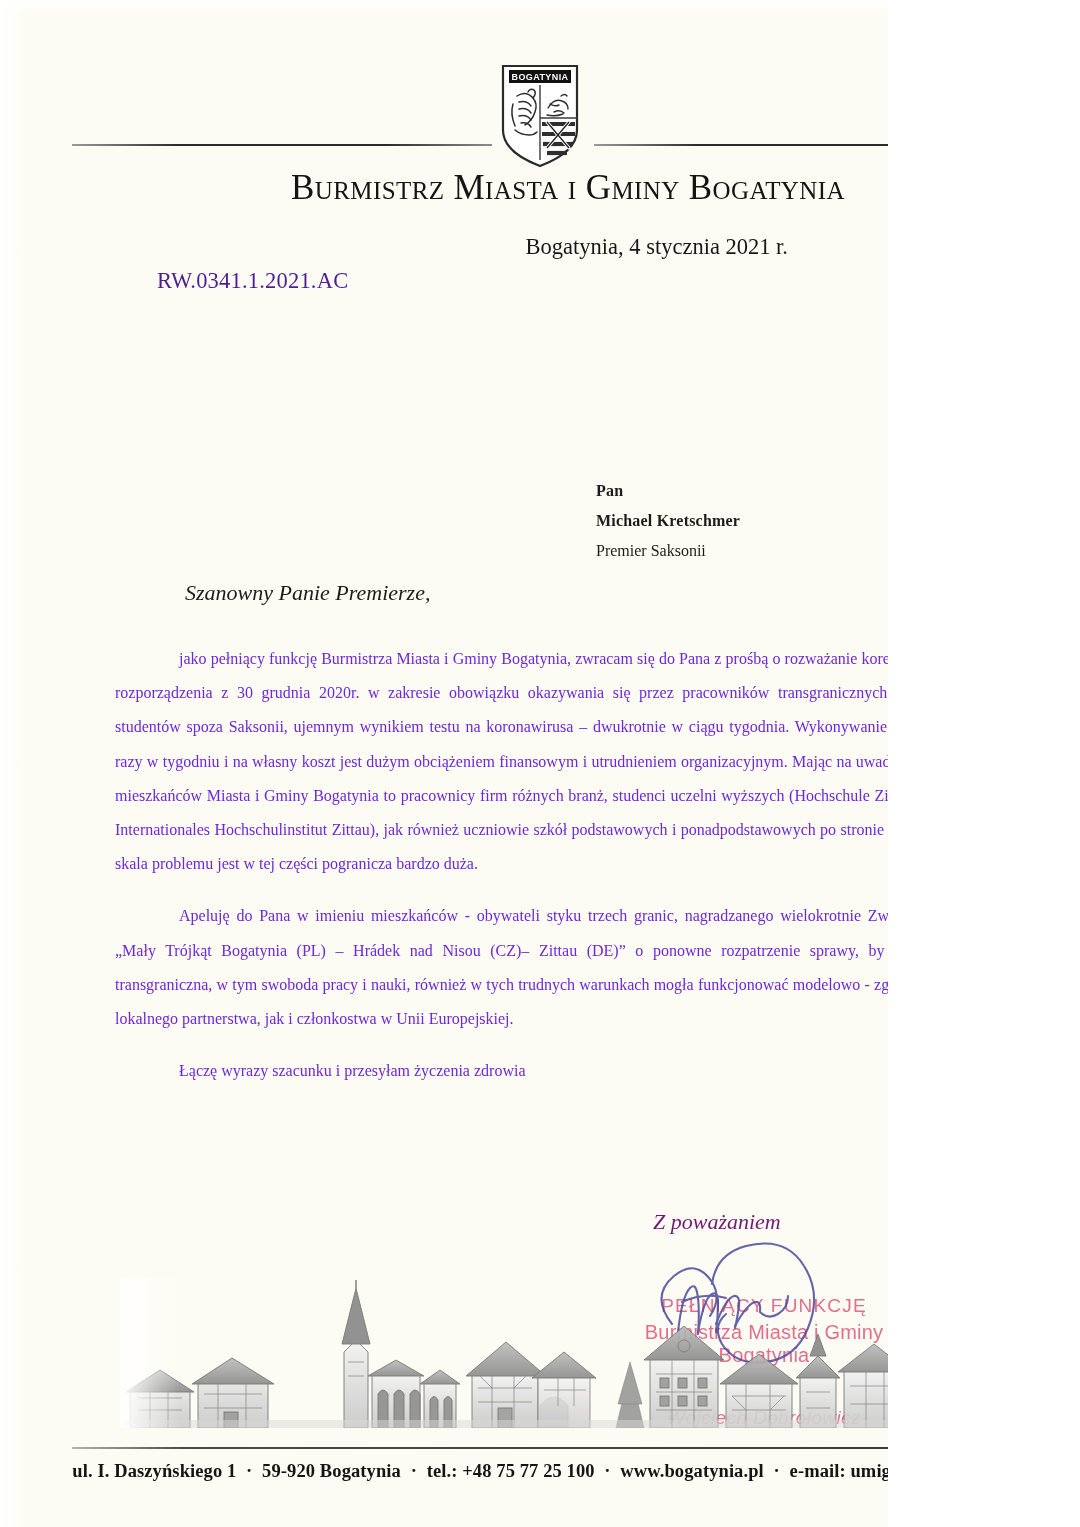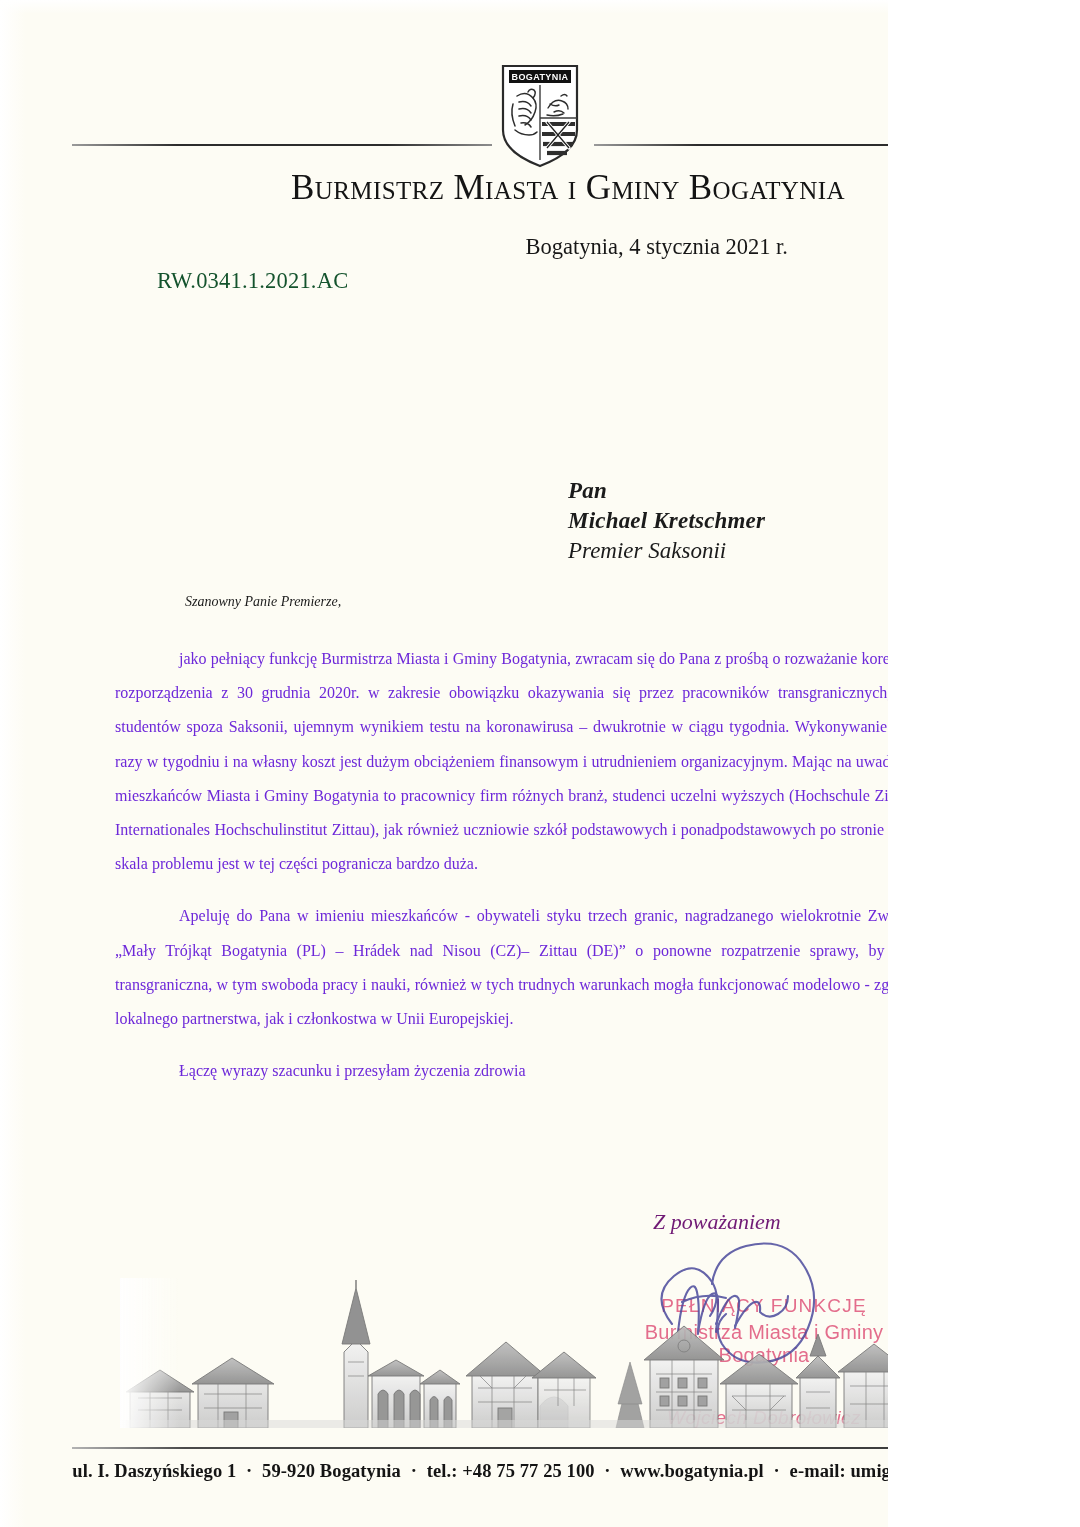--- a/index.html
+++ b/index.html
@@ -79,43 +79,42 @@
     font-size: 22.5px;
     color: #171717;
     white-space: nowrap;
   }
 
   .ref-no {
     position: absolute;
     top: 268px;
     left: 157px;
     font-size: 22.5px;
-    color: #14532d;
+    color: #4c1d95;
     letter-spacing: 0.2px;
     white-space: nowrap;
   }
 
   
   .addressee {
     position: absolute;
     top: 476px;
-    left: 568px;
-    font-size: 23px;
+    left: 596px;
+    font-size: 16px;
     line-height: 30px;
-    font-style: italic;
   }
   .addressee .bold { font-weight: bold; letter-spacing: 0.2px; }
 
   
   .salutation {
     position: absolute;
-    top: 594px;
+    top: 580px;
     left: 185px;
     font-style: italic;
-    font-size: 14px;
+    font-size: 22px;
   }
 
   .body {
     position: absolute;
     top: 642px;
     left: 115px;
     width: 852px;
     font-size: 16px;
     line-height: 34.2px;
     text-align: justify;

